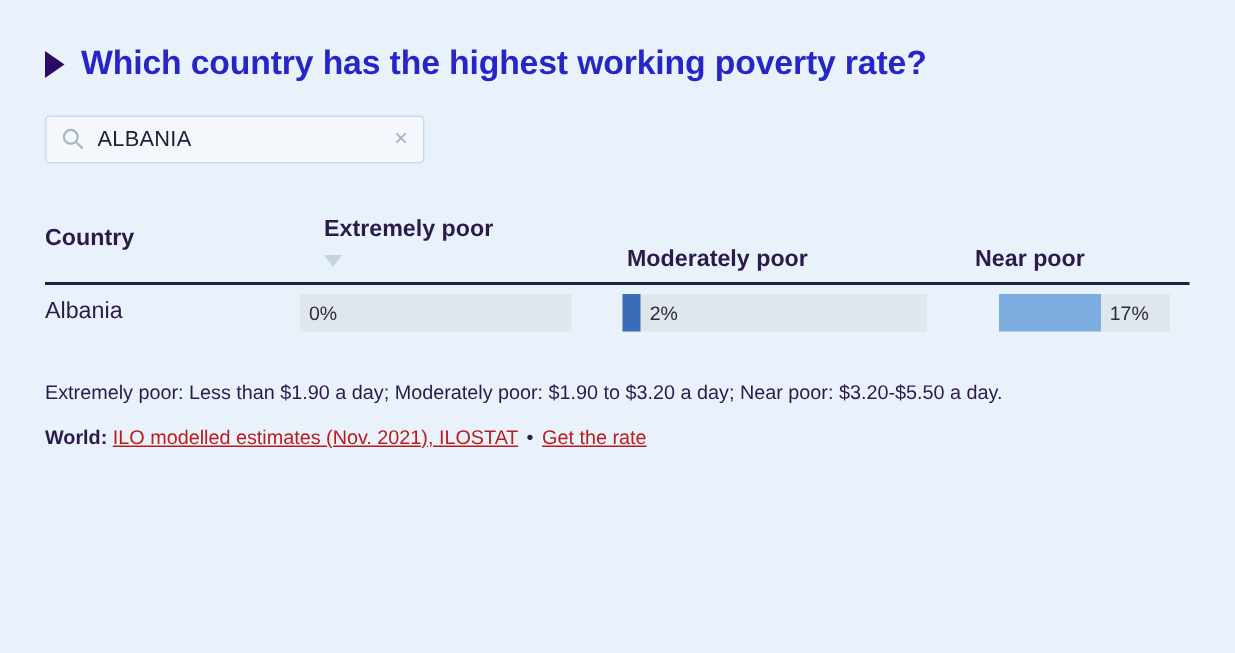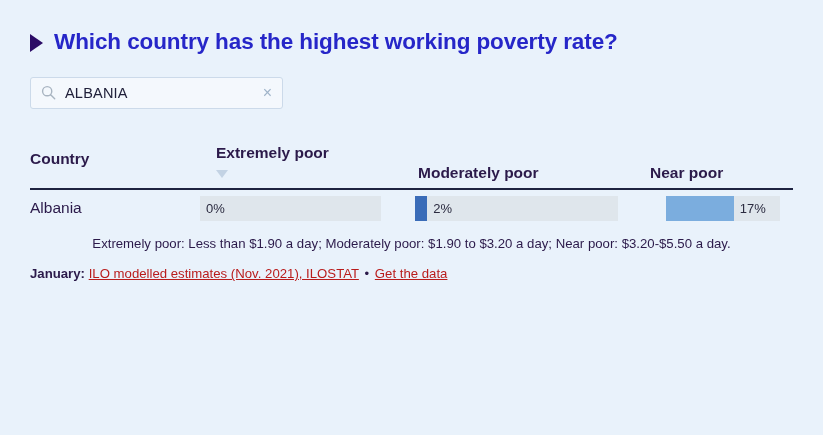--- a/index.html
+++ b/index.html
@@ -170,25 +170,24 @@
     color: #2b2b40;
     white-space: nowrap;
   }
 
   .cell-1 { left: 170px; width: 181px; }
   .cell-2 { left: 385px; width: 203px; }
   .cell-3 { left: 620px; width: 114px; margin-left: 16px; }
 
   
   .notes {
-    margin-top: 6px;
+    margin-top: 24px;
     font-size: 13.2px;
     line-height: 1.46;
     color: #2b1a4a;
-    text-align: center;
   }
   .note-update {
     font-style: italic;
   }
   .source {
     margin-top: 13px;
     font-size: 13.2px;
     color: #2b1a4a;
   }
   .source-label { font-weight: bold; }
@@ -257,19 +256,19 @@
         </div>
       </div>
     </div>
   </div>
 
   <div class="notes">
     <div>Extremely poor: Less than $1.90 a day; Moderately poor: $1.90 to $3.20 a day; Near poor: $3.20-$5.50 a day.</div>
   </div>
 
   <div class="source">
-    <span class="source-label">January:</span>
+    <span class="source-label">World:</span>
     <span class="source-link">ILO modelled estimates (Nov. 2021), ILOSTAT</span>
     <span class="source-sep">•</span>
-    <span class="source-link">Get the data</span>
+    <span class="source-link">Get the rate</span>
   </div>
 
 </div>
 
 </body></html>

